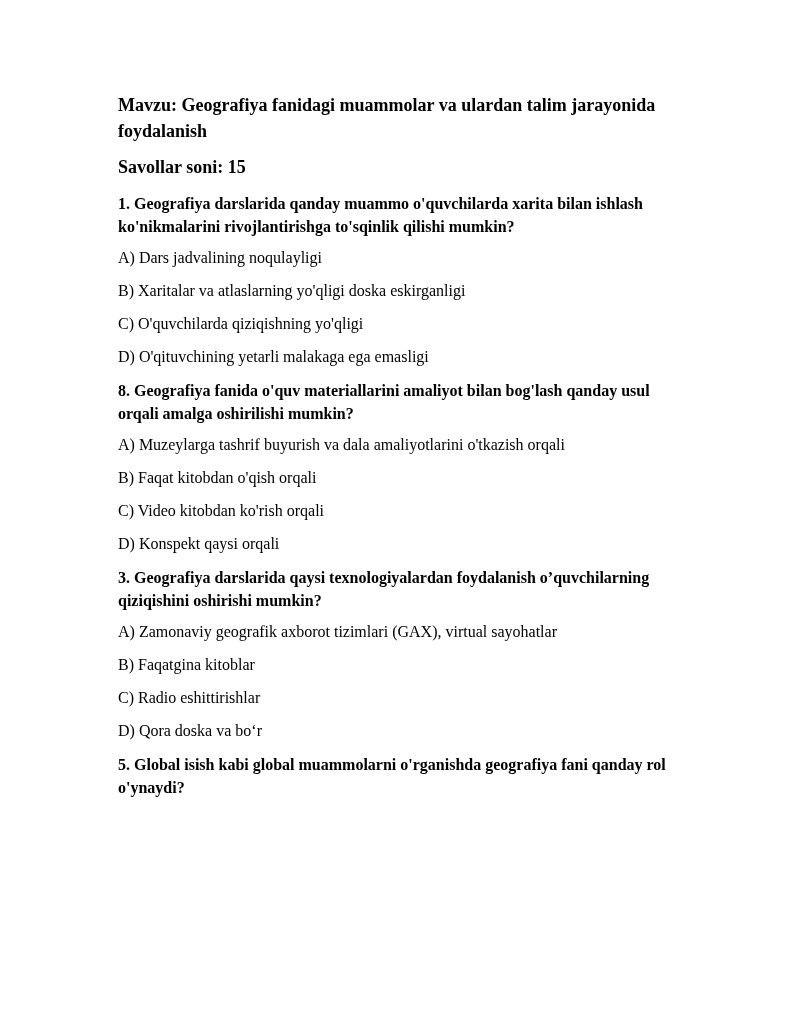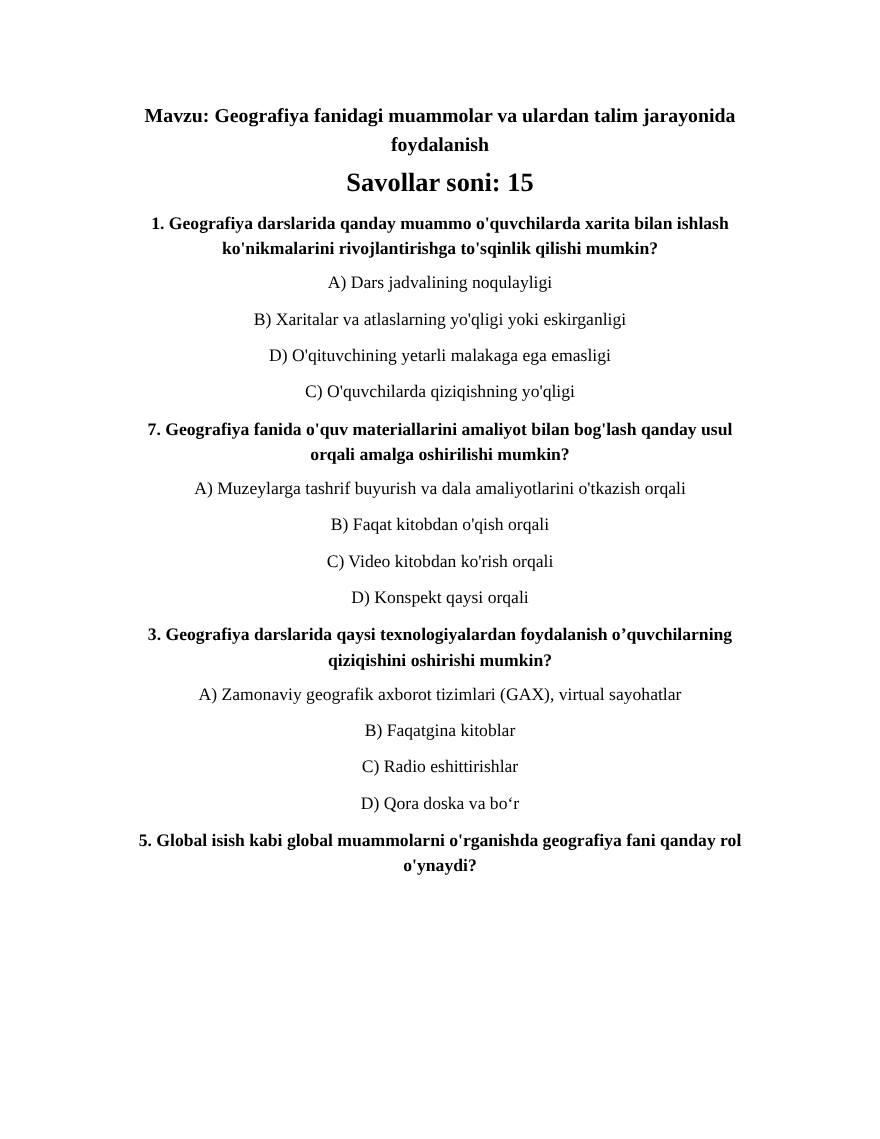--- a/index.html
+++ b/index.html
@@ -13,30 +13,29 @@
     overflow: hidden;
     font-family: "Liberation Serif", serif;
     color: #000000;
   }
   .page {
     padding: 92px 118px 0 118px;
     box-sizing: border-box;
     width: 800px;
     height: 1035px;
     background: #ffffff;
-    text-align: center;
   }
   .doc-title {
     font-size: 18px;
     font-weight: bold;
     line-height: 26px;
     margin: 0 0 12px 0;
   }
   .doc-subtitle {
-    font-size: 24px;
+    font-size: 18px;
     font-weight: bold;
     line-height: 22px;
     margin: 0 0 14px 0;
   }
   .question {
   }
   .q-text {
     font-size: 16px;
     font-weight: bold;
     line-height: 23px;
@@ -51,27 +50,27 @@
 </head>
 <body>
 
 <div class="page">
   <h1 class="doc-title">Mavzu: Geografiya fanidagi muammolar va ulardan talim jarayonida foydalanish</h1>
   <h2 class="doc-subtitle">Savollar soni: 15</h2>
   <div id="questions">
   <section class="question">
     <p class="q-text">1. Geografiya darslarida qanday muammo o'quvchilarda xarita bilan ishlash ko'nikmalarini rivojlantirishga to'sqinlik qilishi mumkin?</p>
   <p class="option">A) Dars jadvalining noqulayligi</p>
-        <p class="option">B) Xaritalar va atlaslarning yo'qligi yoki eskirganligi</p>
+        <p class="option">B) Xaritalar va atlaslarning yo'qligi doska eskirganligi</p>
+        <p class="option">C) O'quvchilarda qiziqishning yo'qligi</p>
         <p class="option">D) O'qituvchining yetarli malakaga ega emasligi</p>
-        <p class="option">C) O'quvchilarda qiziqishning yo'qligi</p>
       </section>
 
   <section class="question">
-    <p class="q-text">7. Geografiya fanida o'quv materiallarini amaliyot bilan bog'lash qanday usul orqali amalga oshirilishi mumkin?</p>
+    <p class="q-text">8. Geografiya fanida o'quv materiallarini amaliyot bilan bog'lash qanday usul orqali amalga oshirilishi mumkin?</p>
   <p class="option">A) Muzeylarga tashrif buyurish va dala amaliyotlarini o'tkazish orqali</p>
         <p class="option">B) Faqat kitobdan o'qish orqali</p>
         <p class="option">C) Video kitobdan ko'rish orqali</p>
         <p class="option">D) Konspekt qaysi orqali</p>
       </section>
 
   <section class="question">
     <p class="q-text">3. Geografiya darslarida qaysi texnologiyalardan foydalanish o’quvchilarning qiziqishini oshirishi mumkin?</p>
   <p class="option">A) Zamonaviy geografik axborot tizimlari (GAX), virtual sayohatlar</p>
         <p class="option">B) Faqatgina kitoblar</p>

